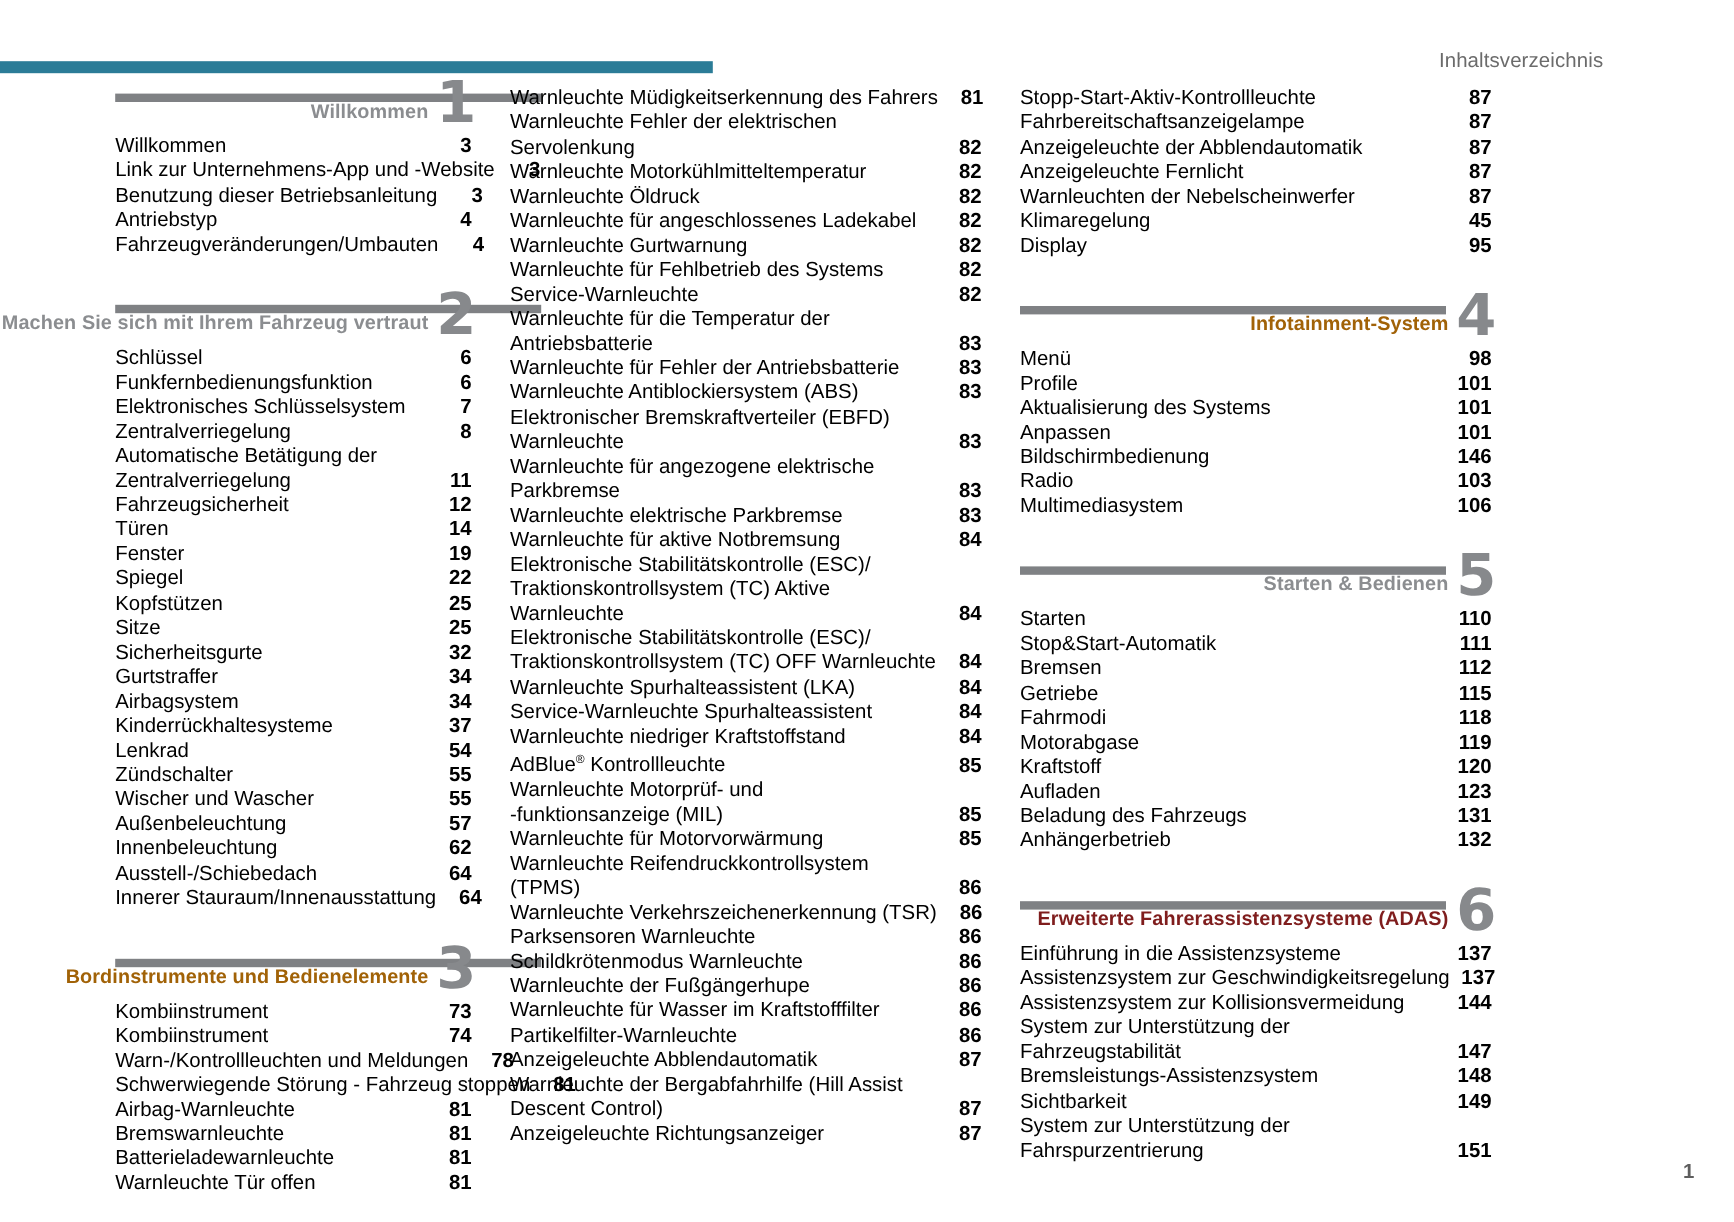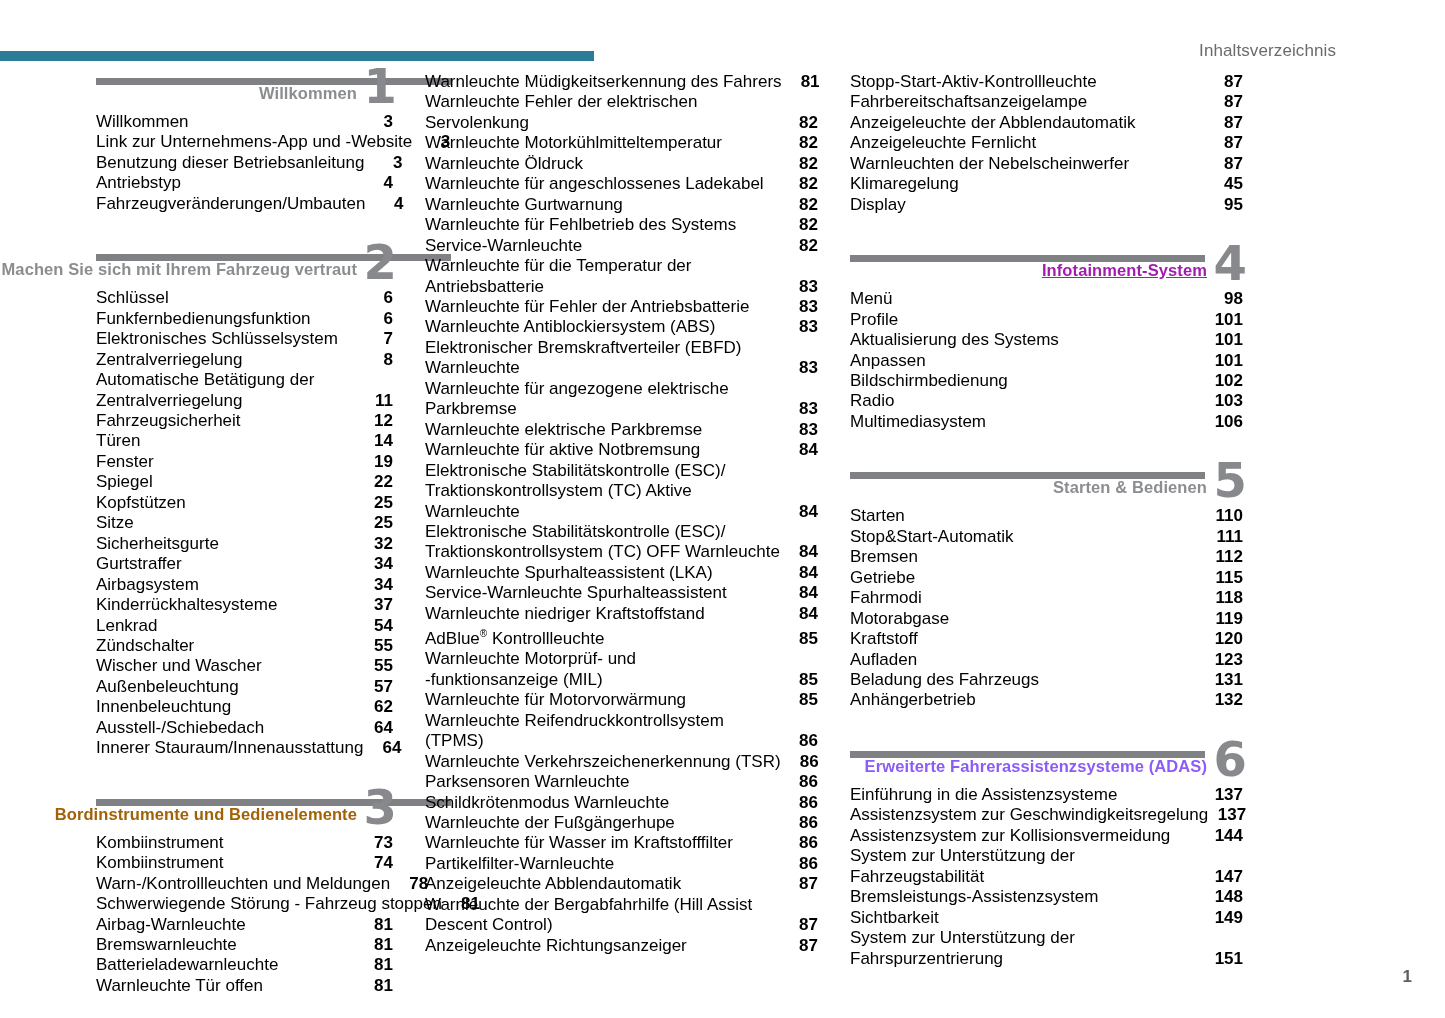--- a/index.html
+++ b/index.html
@@ -519,21 +519,21 @@
           </div>
           <div class="entry">
             <span class="entry-label">Display</span>
             <span class="entry-page">95</span>
           </div>
         </div>
       </div>
       <div class="toc-section">
         <div class="section-head">
           <div class="section-rule" style="width: 355px; background: rgb(127, 129, 132);"></div>
-          <div class="section-title" style="color: #a21caf; text-decoration: underline;">Infotainment-System</div>
+          <div class="section-title" style="color: #a16207;">Infotainment-System</div>
           <div class="section-number" style="color: rgb(135, 137, 140);">4</div>
         </div>
         <div class="entry-list">
           <div class="entry">
             <span class="entry-label">Menü</span>
             <span class="entry-page">98</span>
           </div>
           <div class="entry">
             <span class="entry-label">Profile</span>
             <span class="entry-page">101</span>
@@ -541,21 +541,21 @@
           <div class="entry">
             <span class="entry-label">Aktualisierung des Systems</span>
             <span class="entry-page">101</span>
           </div>
           <div class="entry">
             <span class="entry-label">Anpassen</span>
             <span class="entry-page">101</span>
           </div>
           <div class="entry">
             <span class="entry-label">Bildschirmbedienung</span>
-            <span class="entry-page">102</span>
+            <span class="entry-page">146</span>
           </div>
           <div class="entry">
             <span class="entry-label">Radio</span>
             <span class="entry-page">103</span>
           </div>
           <div class="entry">
             <span class="entry-label">Multimediasystem</span>
             <span class="entry-page">106</span>
           </div>
         </div>
@@ -605,21 +605,21 @@
           </div>
           <div class="entry">
             <span class="entry-label">Anhängerbetrieb</span>
             <span class="entry-page">132</span>
           </div>
         </div>
       </div>
       <div class="toc-section">
         <div class="section-head">
           <div class="section-rule" style="width: 355px; background: rgb(127, 129, 132);"></div>
-          <div class="section-title" style="color: #8b5cf6;">Erweiterte Fahrerassistenzsysteme (ADAS)</div>
+          <div class="section-title" style="color: #7f1d1d;">Erweiterte Fahrerassistenzsysteme (ADAS)</div>
           <div class="section-number" style="color: rgb(135, 137, 140);">6</div>
         </div>
         <div class="entry-list">
           <div class="entry">
             <span class="entry-label">Einführung in die Assistenzsysteme</span>
             <span class="entry-page">137</span>
           </div>
           <div class="entry">
             <span class="entry-label">Assistenzsystem zur Geschwindigkeitsregelung</span>
             <span class="entry-page">137</span>

